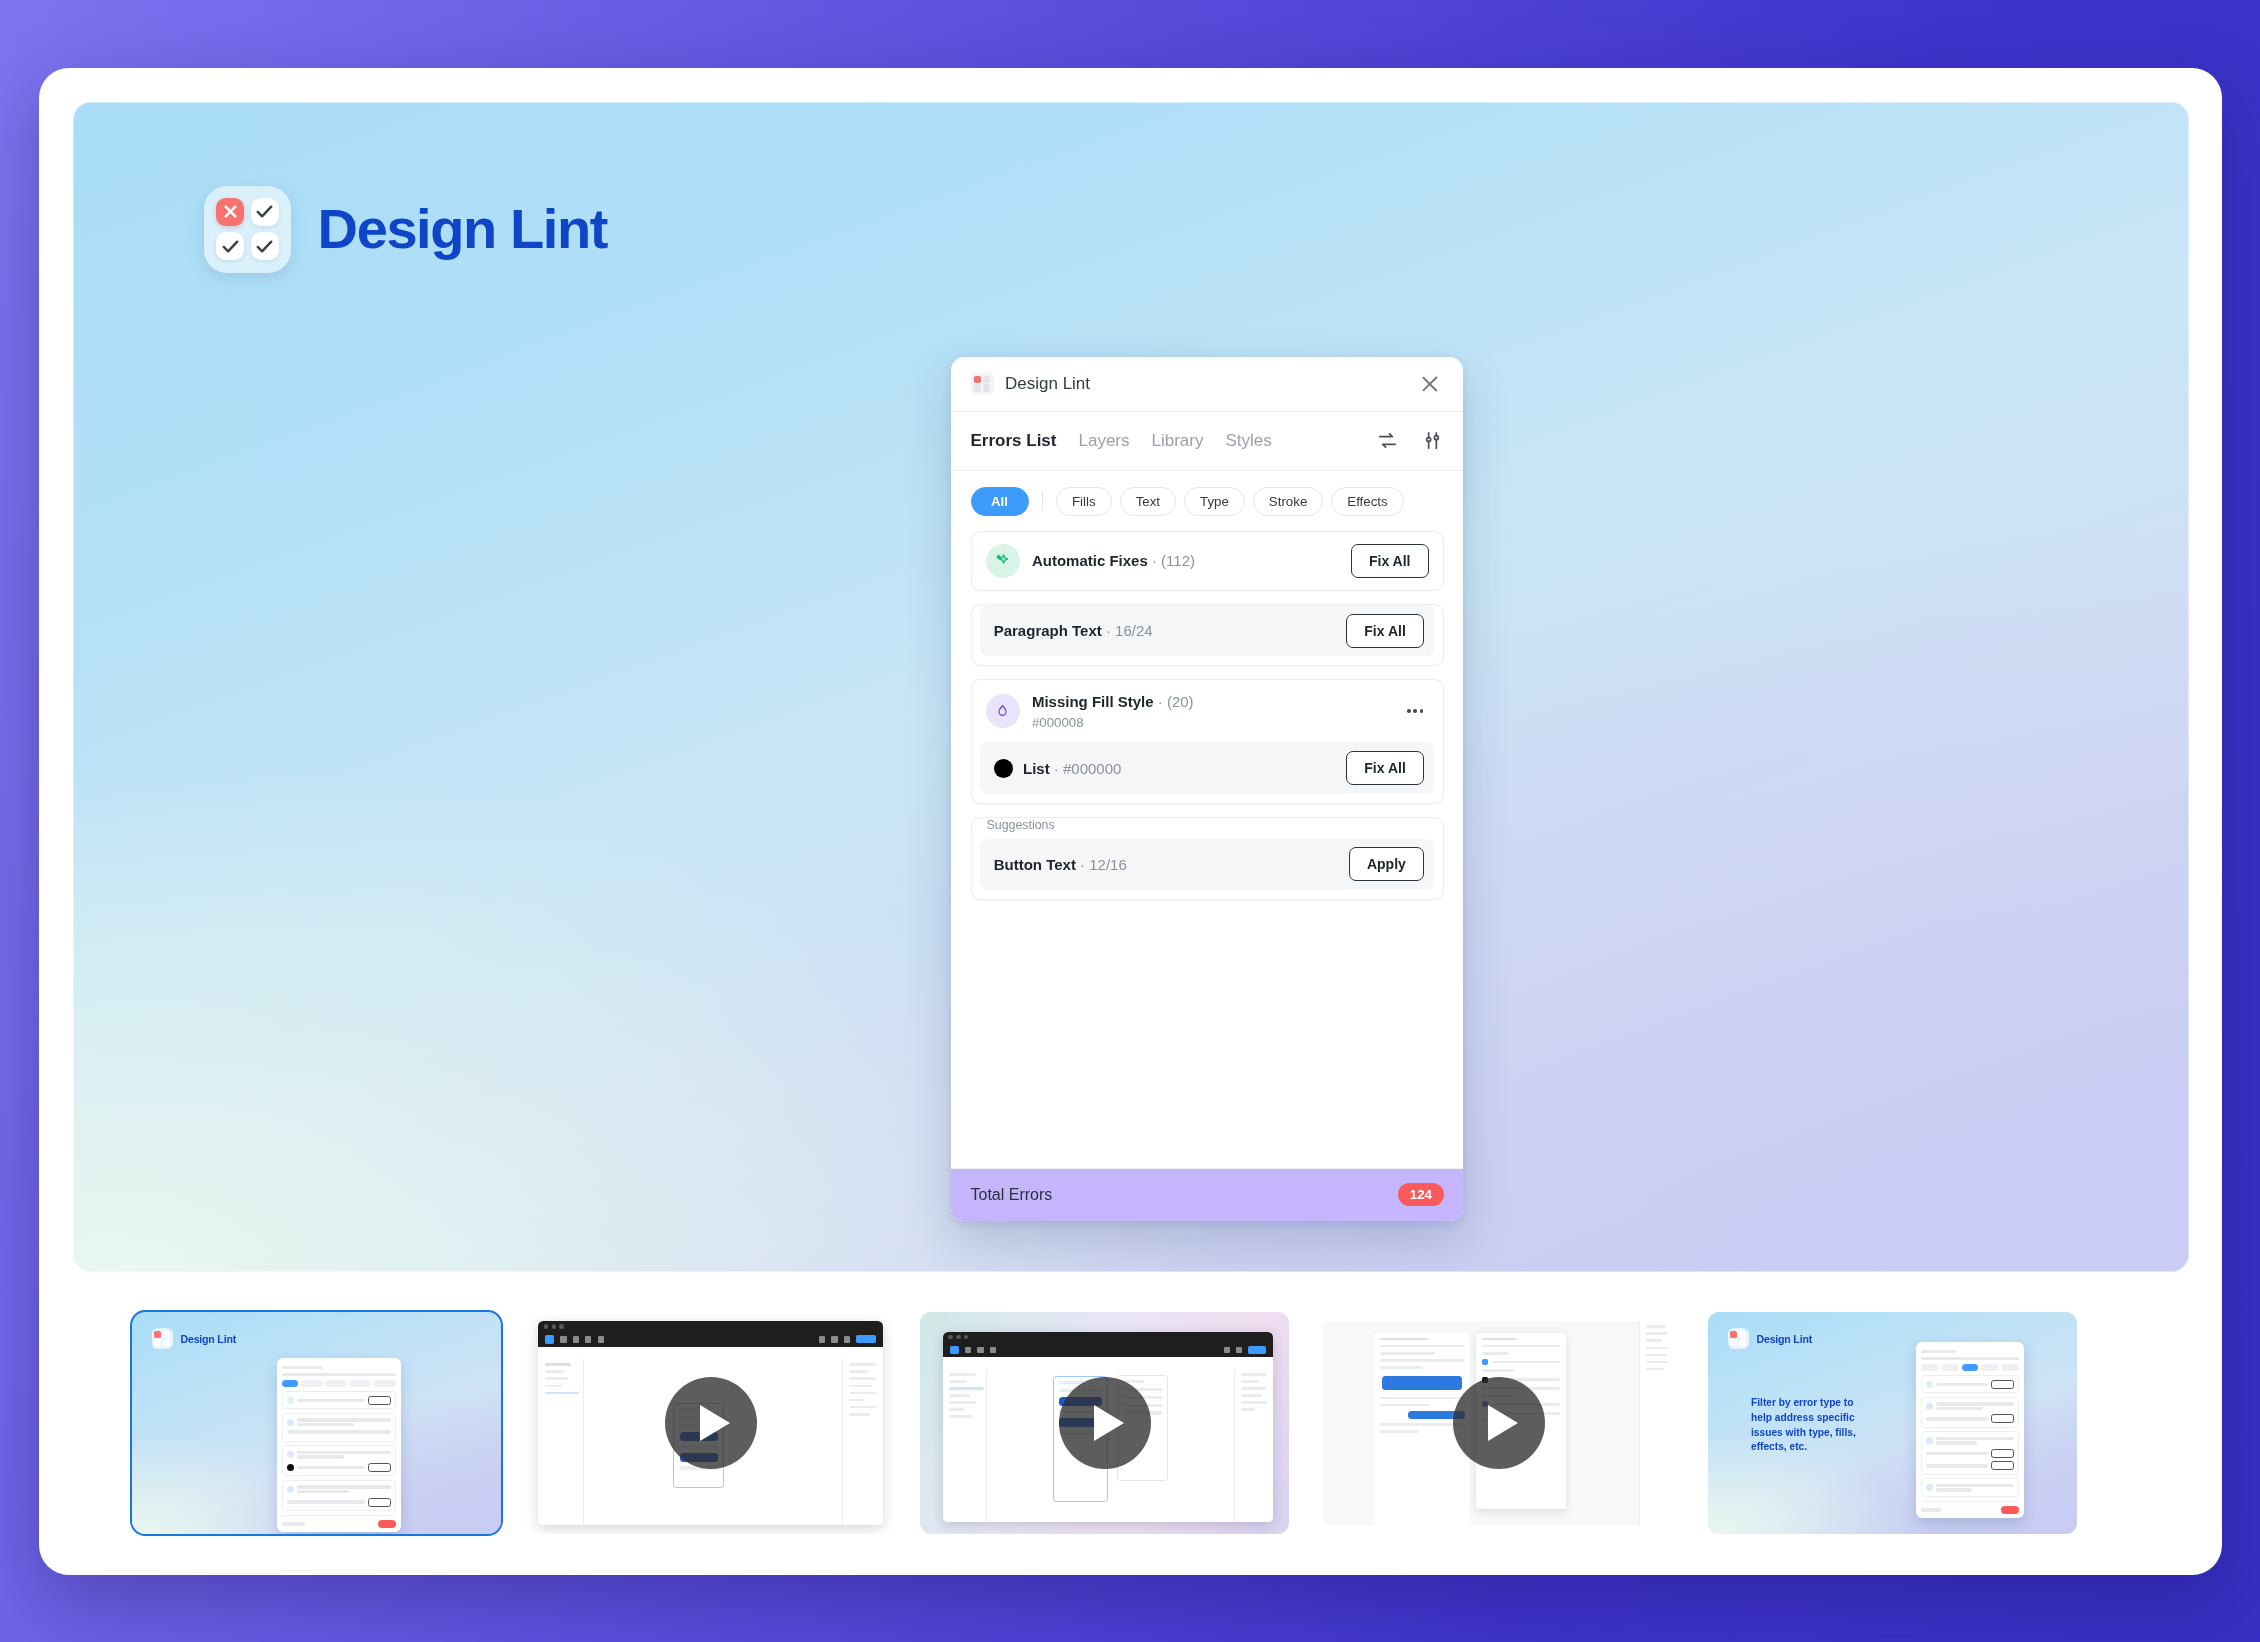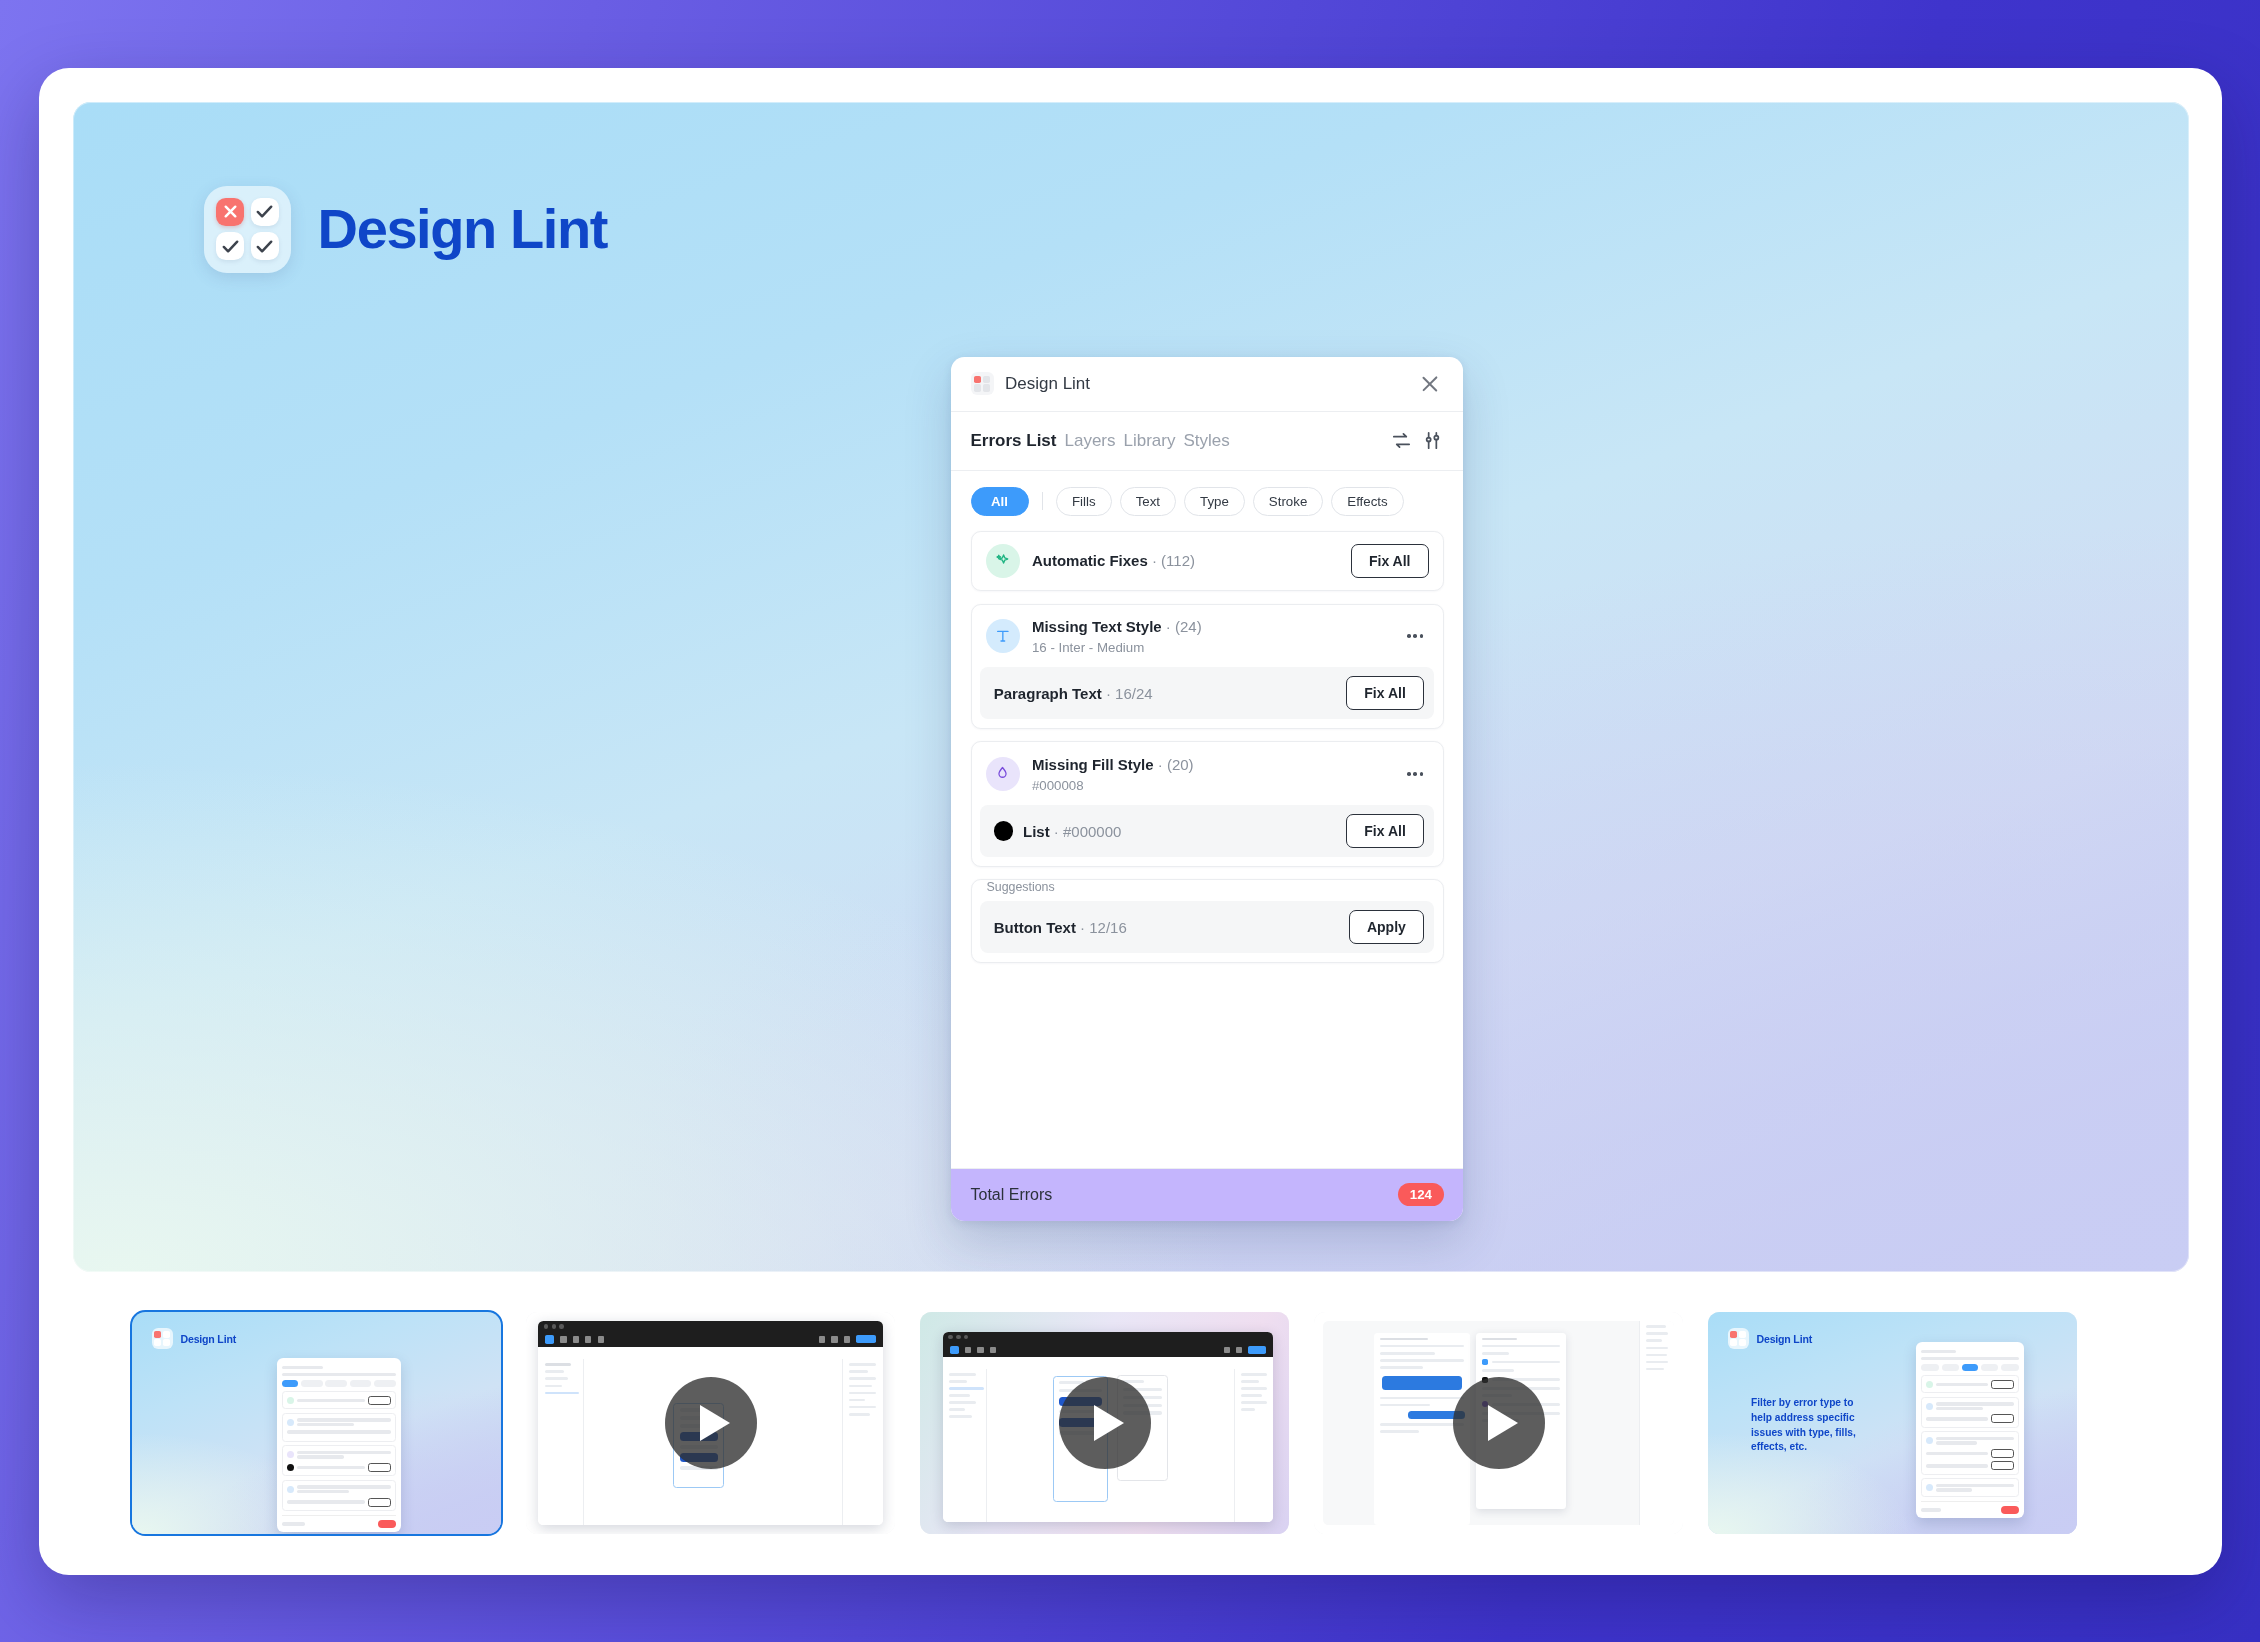--- a/index.html
+++ b/index.html
@@ -86,21 +86,21 @@
   }
   .pl-close::before, .pl-close::after {
     content: ""; position: absolute; left: 3.5px; top: 12.4px; width: 19.5px; height: 1.8px;
     background: #3c4350; border-radius: 1.8px;
   }
   .pl-close::before { transform: rotate(45deg); }
   .pl-close::after  { transform: rotate(-45deg); }
 
   .pl-tabs {
     height: 59px; flex: 0 0 59px; display: flex; align-items: center;
-    padding: 0 19.5px; gap: 8px; border-bottom: 0.9px solid #eceef1;
+    padding: 0 19.5px; gap: 22px; border-bottom: 0.9px solid #eceef1;
   }
   .pl-tab { font-size: 17px; color: #9aa1ac; cursor: pointer; white-space: nowrap; }
   .pl-tab.active { color: #1f252e; font-weight: bold; }
   .pl-tabs-spacer { flex: 1; }
   .pl-ico { width: 23px; height: 23px; cursor: pointer; }
   .pl-ico svg { display: block; width: 100%; height: 100%; }
 
   .pl-body { flex: 1; padding: 16px 19.5px 0 19.5px; overflow: hidden; position: relative; }
 
   .chips { display: flex; align-items: center; gap: 8px; margin-bottom: 15px; }
@@ -333,39 +333,20 @@
               <div class="row-title">
                 <b>Automatic Fixes</b>
                 <span class="cnt">· (112)</span>
               </div>
             </div>
             <div class="btn">Fix All</div>
           </div>
         </div>
 
         <div class="card">
-          <div class="row">
-            <div class="bubble blue">
-              <svg width="17.7" height="17.7" viewBox="0 0 24 24" fill="none" stroke="#3d9bfb" stroke-width="1.8" stroke-linecap="round">
-                  <path d="M5 6h14M12 6v13M9.5 19h5"></path>
-                </svg>
-            </div>
-            <div class="row-txt">
-              <div class="row-title">
-                <b>Missing Text Style</b>
-                <span class="cnt">· (24)</span>
-              </div>
-              <div class="row-sub">16 - Inter - Medium</div>
-            </div>
-            <div class="kebab">
-                <i></i>
-                <i></i>
-                <i></i>
-              </div>
-          </div>
           <div class="subrow">
             <div class="subrow-label">
               <b>Paragraph Text</b>
               <span>· 16/24</span>
             </div>
             <div class="btn">Fix All</div>
           </div>
         </div>
 
         <div class="card">

